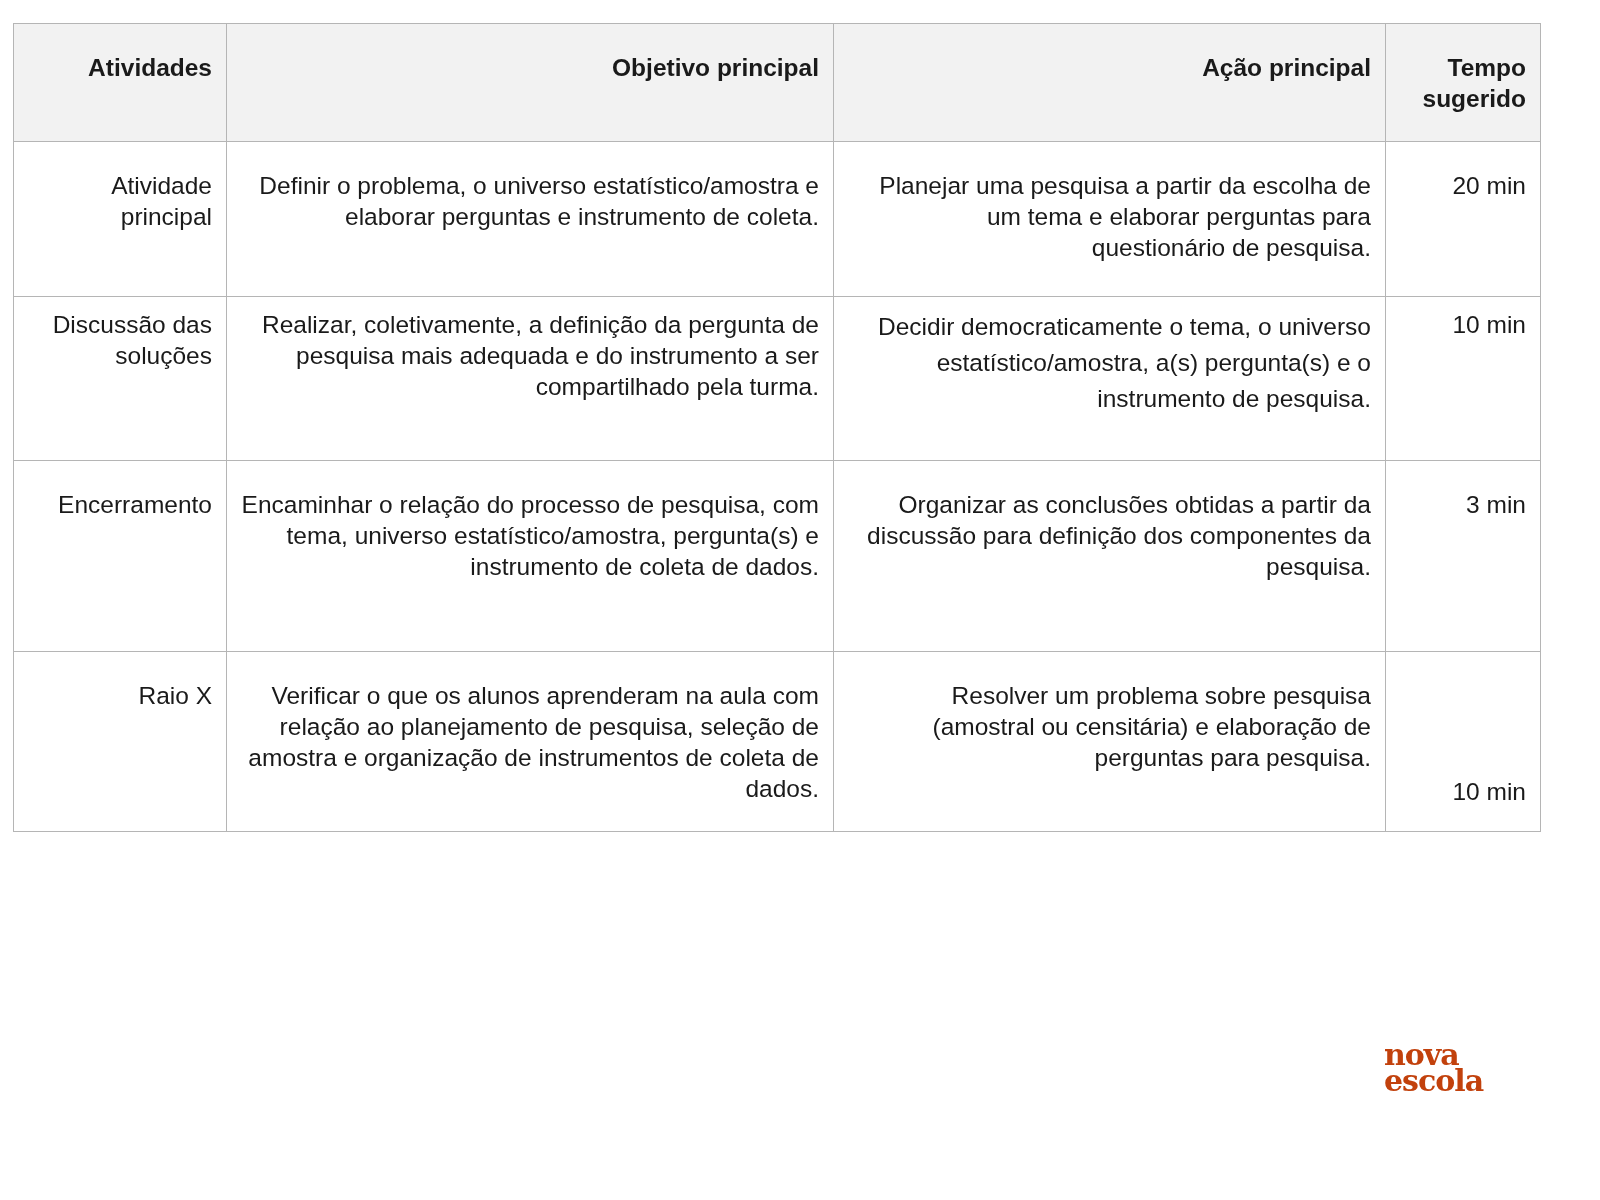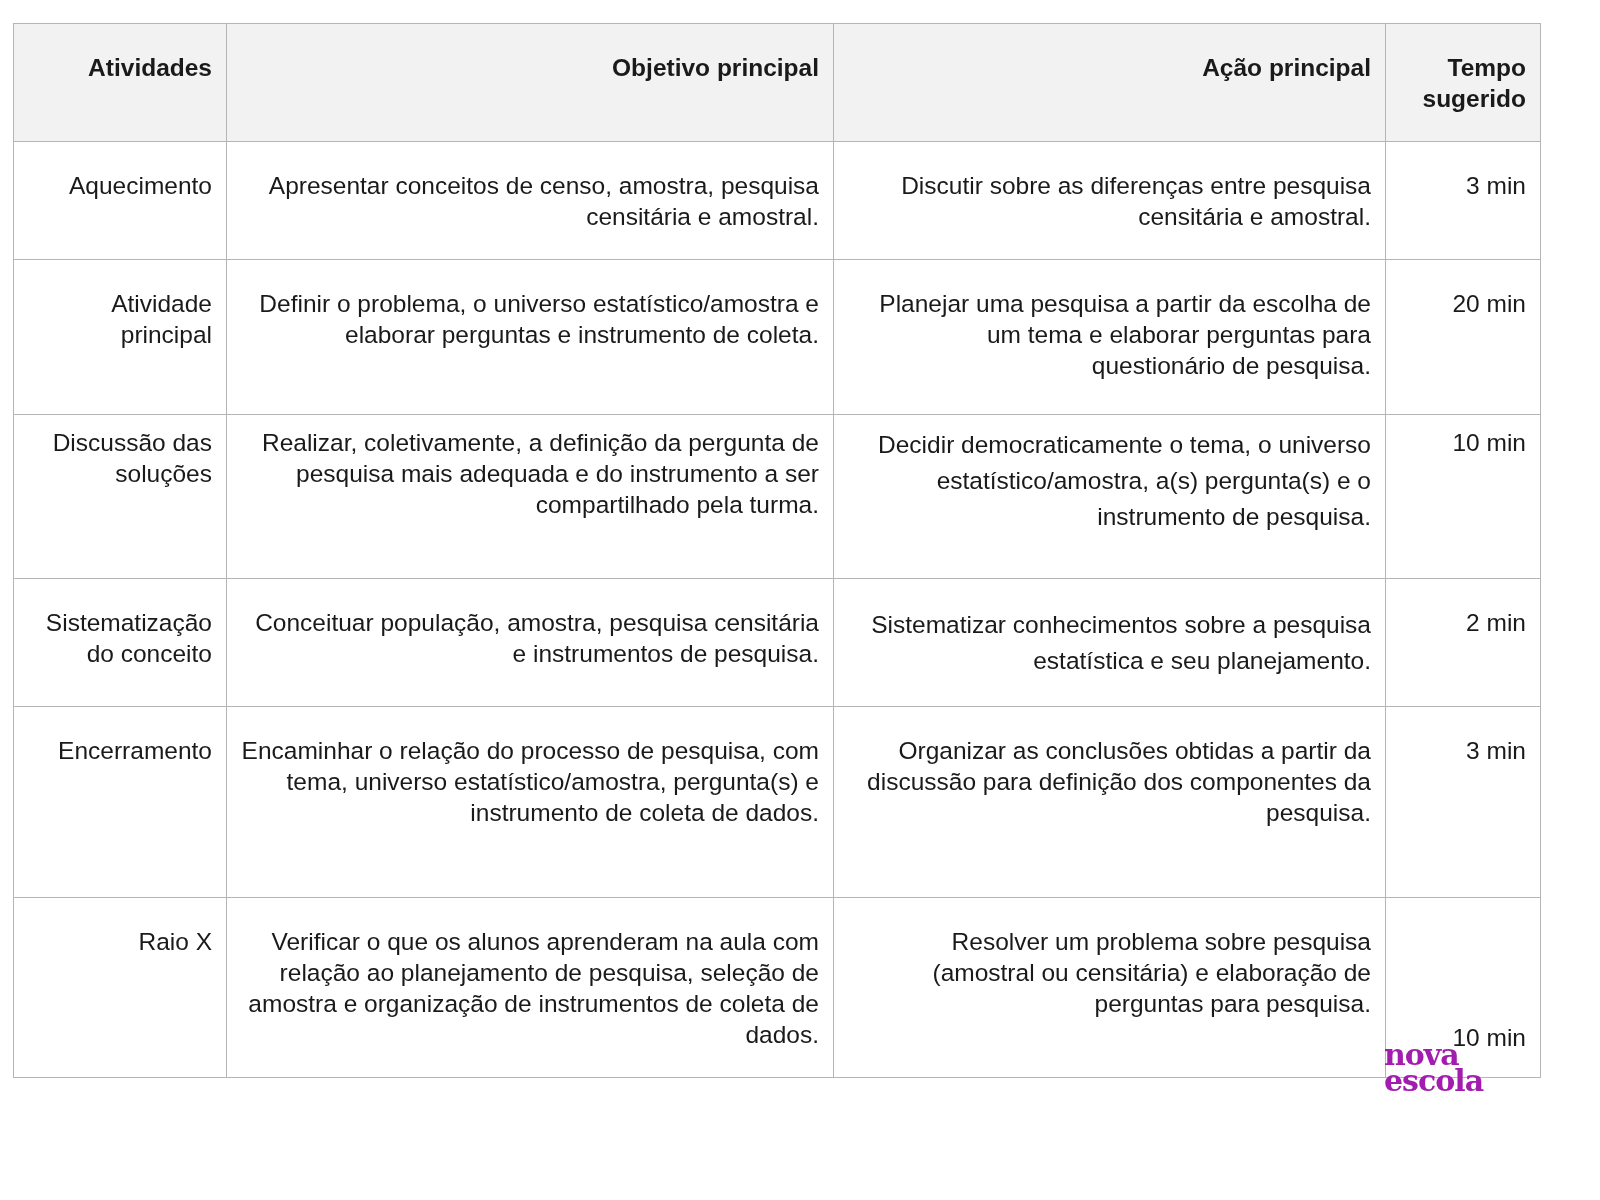--- a/index.html
+++ b/index.html
@@ -11,21 +11,21 @@
   th{background:#f2f2f2;font-weight:bold;height:118px;padding-top:28px;}
   .r1 td{height:118px;padding-top:28px;}
   .r2 td{height:155px;padding-top:28px;}
   .r3 td{height:164px;padding-top:12px;}
   .r3 td.c3{line-height:36px;}
   .r4 td{height:128px;padding-top:28px;}
   .r4 td.c3{line-height:36px;}
   .r5 td{height:191px;padding-top:28px;}
   .r6 td{height:180px;padding-top:28px;}
   .r6 td.c4{vertical-align:bottom;padding-bottom:24px;}
-  .logo{position:absolute;left:1384px;top:1042px;color:#a21caf;
+  .logo{position:absolute;left:1384px;top:1042px;color:#c2410c;
         font-family:"DejaVu Serif","Liberation Serif",serif;font-weight:bold;
         font-size:30px;line-height:26px;letter-spacing:-1px;}
 </style>
 </head>
 <body>
 
 <table>
   <colgroup>
     <col style="width:213px">
       <col style="width:607px">
@@ -34,43 +34,31 @@
   </colgroup>
   <thead>
     <tr>
       <th>Atividades</th>
       <th>Objetivo principal</th>
       <th>Ação principal</th>
       <th>Tempo sugerido</th>
     </tr>
   </thead>
   <tbody>
-    <tr class="r1">
-      <td>Aquecimento</td>
-      <td>Apresentar conceitos de censo, amostra, pesquisa censitária e amostral.</td>
-      <td class="c3">Discutir sobre as diferenças entre pesquisa censitária e amostral.</td>
-      <td class="c4">3 min</td>
-    </tr>
     <tr class="r2">
       <td>Atividade principal</td>
       <td>Definir o problema, o universo estatístico/amostra e elaborar perguntas e instrumento de coleta.</td>
       <td class="c3">Planejar uma pesquisa a partir da escolha de um tema e elaborar perguntas para questionário de pesquisa.</td>
       <td class="c4">20 min</td>
     </tr>
     <tr class="r3">
       <td>Discussão das soluções</td>
       <td>Realizar, coletivamente, a definição da pergunta de pesquisa mais adequada e do instrumento a ser compartilhado pela turma.</td>
       <td class="c3">Decidir democraticamente o tema, o universo estatístico/amostra, a(s) pergunta(s) e o instrumento de pesquisa.</td>
       <td class="c4">10 min</td>
-    </tr>
-    <tr class="r4">
-      <td>Sistematização do conceito</td>
-      <td>Conceituar população, amostra, pesquisa censitária e instrumentos de pesquisa.</td>
-      <td class="c3">Sistematizar conhecimentos sobre a pesquisa estatística e seu planejamento.</td>
-      <td class="c4">2 min</td>
     </tr>
     <tr class="r5">
       <td>Encerramento</td>
       <td>Encaminhar o relação do processo de pesquisa, com tema, universo estatístico/amostra, pergunta(s) e instrumento de coleta de dados.</td>
       <td class="c3">Organizar as conclusões obtidas a partir da discussão para definição dos componentes da pesquisa.</td>
       <td class="c4">3 min</td>
     </tr>
     <tr class="r6">
       <td>Raio X</td>
       <td>Verificar o que os alunos aprenderam na aula com relação ao planejamento de pesquisa, seleção de amostra e organização de instrumentos de coleta de dados.</td>

